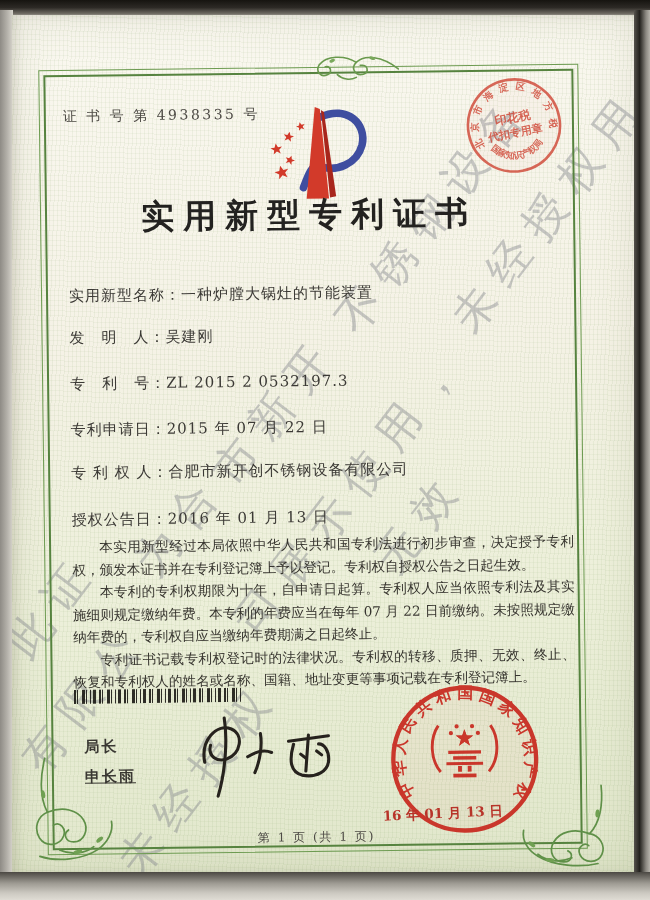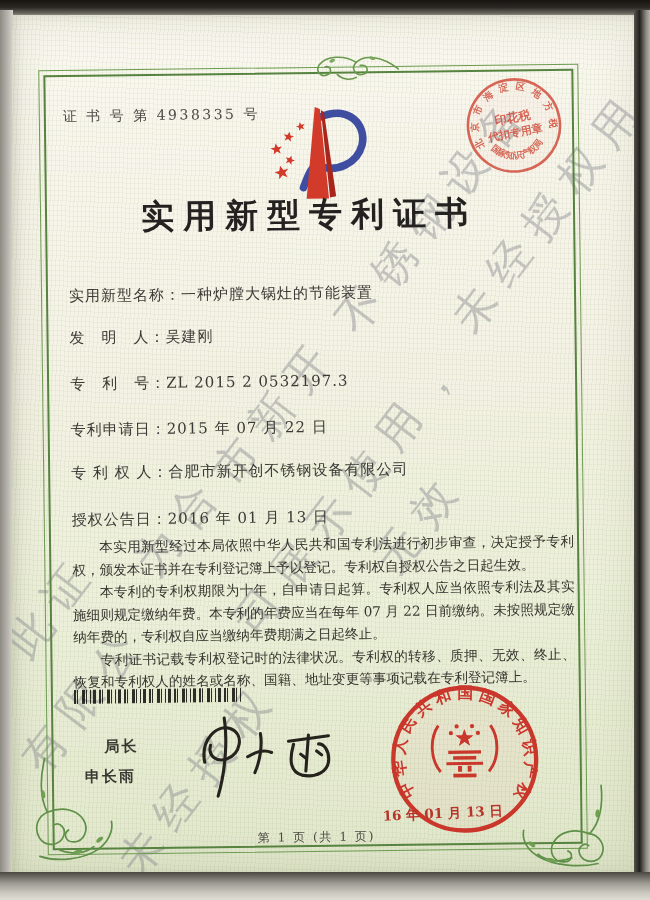--- a/index.html
+++ b/index.html
@@ -65,23 +65,23 @@
   .barcode{position:absolute;left:64px;top:672px;width:168px;height:14px;opacity:.88;
     background:repeating-linear-gradient(90deg,
       #15130f 0 2px,transparent 2px 3px,
       #15130f 3px 4px,transparent 4px 8px,
       #15130f 8px 11px,transparent 11px 12px,
       #15130f 12px 13px,transparent 13px 16px,
       #15130f 16px 17px,transparent 17px 19px,
       #15130f 19px 22px,transparent 22px 25px);}
 
   .signer-title{position:absolute;left:74px;top:720px;font-size:15px;font-weight:600;
-    letter-spacing:2px;color:#3a3833;font-family:"DejaVu Sans","Liberation Sans",sans-serif;margin-left:20px;}
+    letter-spacing:2px;color:#3a3833;font-family:"DejaVu Sans","Liberation Sans",sans-serif;}
   .signer-name{position:absolute;left:74px;top:750px;font-size:15px;font-weight:600;
-    letter-spacing:2px;color:#3a3833;font-family:"DejaVu Sans","Liberation Sans",sans-serif;}
+    letter-spacing:2px;color:#3a3833;font-family:"DejaVu Sans","Liberation Sans",sans-serif;text-decoration:underline;}
   .signature{position:absolute;left:178px;top:694px;width:170px;height:96px;}
 
   .seal-office{position:absolute;left:372px;top:664px;width:164px;height:164px;opacity:.92;}
   .seal-tax{position:absolute;left:456px;top:58px;width:110px;height:110px;opacity:.8;
     transform:rotate(-10deg);}
 
   .page-footer{position:absolute;left:36px;top:814px;width:538px;text-align:center;
     font-size:12px;color:#4d4a45;letter-spacing:2px;}
 </style>
 </head>

